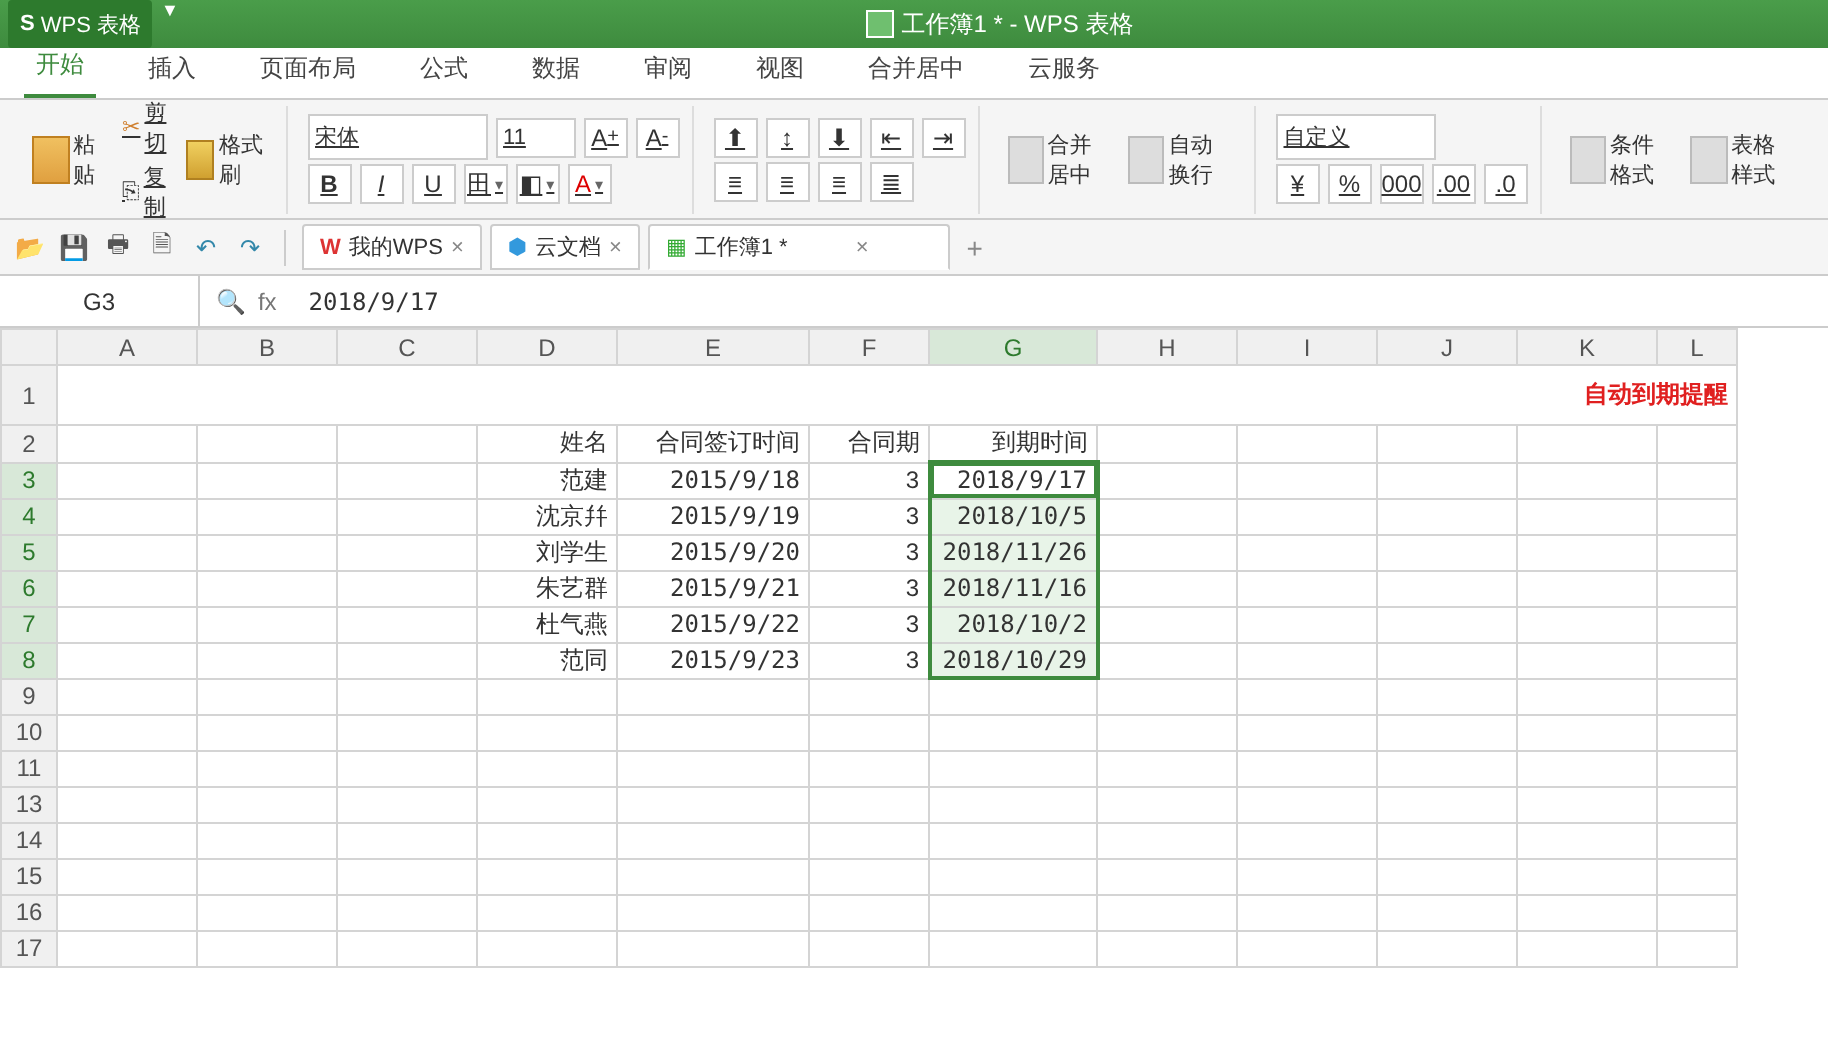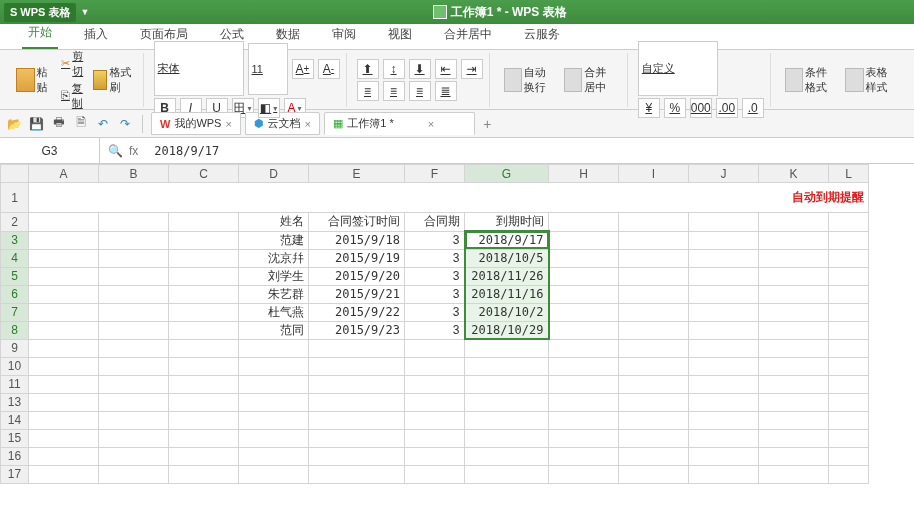--- a/index.html
+++ b/index.html
@@ -1,40 +1,40 @@
 <!DOCTYPE html>
 <html><head>
 <meta charset="utf-8">
 <style>
 * { margin: 0; padding: 0; box-sizing: border-box; font-family: "Microsoft YaHei", sans-serif; }
 body { width: 914px; height: 521px; background: #fff; font-size: 12px; color: #333; overflow: hidden; }
 
 
-.title-bar { height: 24px; background: linear-gradient(#4a9d4a, #3e8b3e); display: flex; align-items: center; padding: 0 4px; color: #fff; font-weight: bold; }
+.title-bar { height: 24px; background: linear-gradient(#4a9d4a, #3e8b3e); display: flex; padding: 0 4px; color: #fff; }
 .app-logo { background: #2d7a2d; padding: 2px 6px; font-size: 11px; border-radius: 2px; display: flex; align-items: center; gap: 3px; }
 .app-logo::before { content: "S"; font-weight: bold; }
 .title-dropdown { margin-left: 4px; color: #fff; font-size: 9px; }
 .title-center { flex: 1; text-align: center; display: flex; justify-content: center; align-items: center; gap: 4px; }
 .doc-icon { width: 14px; height: 14px; background: #6fbf6f; border: 1px solid #fff; }
 
 
-.menu-bar { height: 26px; background: #fff; display: flex; align-items: flex-end; padding: 0 22px; gap: 20px; border-bottom: 1px solid #ccc; }
+.menu-bar { height: 26px; background: #fff; display: flex; align-items: flex-end; padding: 0 12px; gap: 20px; border-bottom: 1px solid #ccc; }
 .menu-item { padding: 4px 6px 6px; cursor: pointer; color: #444; }
 .menu-item.active { color: #3e8b3e; border-bottom: 2px solid #3e8b3e; }
 
 
 .ribbon { height: 60px; background: #f5f5f5; border-bottom: 1px solid #ccc; display: flex; align-items: center; padding: 2px 6px; gap: 4px; }
 .ribbon-group { display: flex; align-items: center; border-right: 1px solid #ddd; padding: 0 6px; height: 54px; }
 .ribbon-btn-lg { display: flex; flex-direction: row; align-items: center; gap: 2px; padding: 2px 4px; cursor: pointer; }
 .ribbon-btn-lg .icon { width: 24px; height: 24px; background: #ddd; border: 1px solid #bbb; }
 .ribbon-btn-lg span { font-size: 11px; }
 .ribbon-col { display: flex; flex-direction: column; gap: 2px; text-decoration: underline; }
 .ribbon-row { display: flex; align-items: center; gap: 4px; }
 .small-label { font-size: 11px; display: flex; align-items: center; gap: 2px; }
-.font-select { border: 1px solid #ccc; padding: 19px 3px; font-size: 11px; background: #fff; }
+.font-select { border: 1px solid #ccc; padding: 3px 3px; font-size: 11px; background: #fff; }
 .font-name { width: 90px; }
 .font-size { width: 40px; }
 .fmt-btn { width: 22px; height: 20px; border: 1px solid #ccc; background: #fff; display: inline-flex; align-items: center; justify-content: center; font-size: 12px; cursor: pointer; }
 .dropdown-arrow { font-size: 8px; color: #666; margin-left: 2px; }
 
 
 .qa-tabs { height: 28px; background: #f5f5f5; display: flex; align-items: center; padding: 0 6px; gap: 4px; border-bottom: 1px solid #ccc; }
 .qa-btn { width: 18px; height: 18px; display: inline-flex; align-items: center; justify-content: center; cursor: pointer; color: #555; }
 .qa-sep { width: 1px; height: 18px; background: #ccc; margin: 0 4px; }
 .doc-tab { display: flex; align-items: center; gap: 4px; padding: 3px 8px; border: 1px solid #ccc; background: #fff; border-radius: 2px 2px 0 0; font-size: 11px; cursor: pointer; }
@@ -156,25 +156,25 @@
         <div class="fmt-btn">≡</div>
         <div class="fmt-btn">≡</div>
         <div class="fmt-btn">≣</div>
       </div>
     </div>
   </div>
 
   <div class="ribbon-group">
     <div class="ribbon-btn-lg">
       <div class="icon"></div>
-      <span>自动换行</span>
+      <span>合并居中</span>
     </div>
     <div class="ribbon-btn-lg">
       <div class="icon"></div>
-      <span>合并居中</span>
+      <span>自动换行</span>
     </div>
   </div>
 
   <div class="ribbon-group">
     <div class="ribbon-col">
       <div class="font-select" style="width:80px">自定义</div>
       <div class="ribbon-row">
         <div class="fmt-btn">¥</div>
         <div class="fmt-btn">%</div>
         <div class="fmt-btn">000</div>

